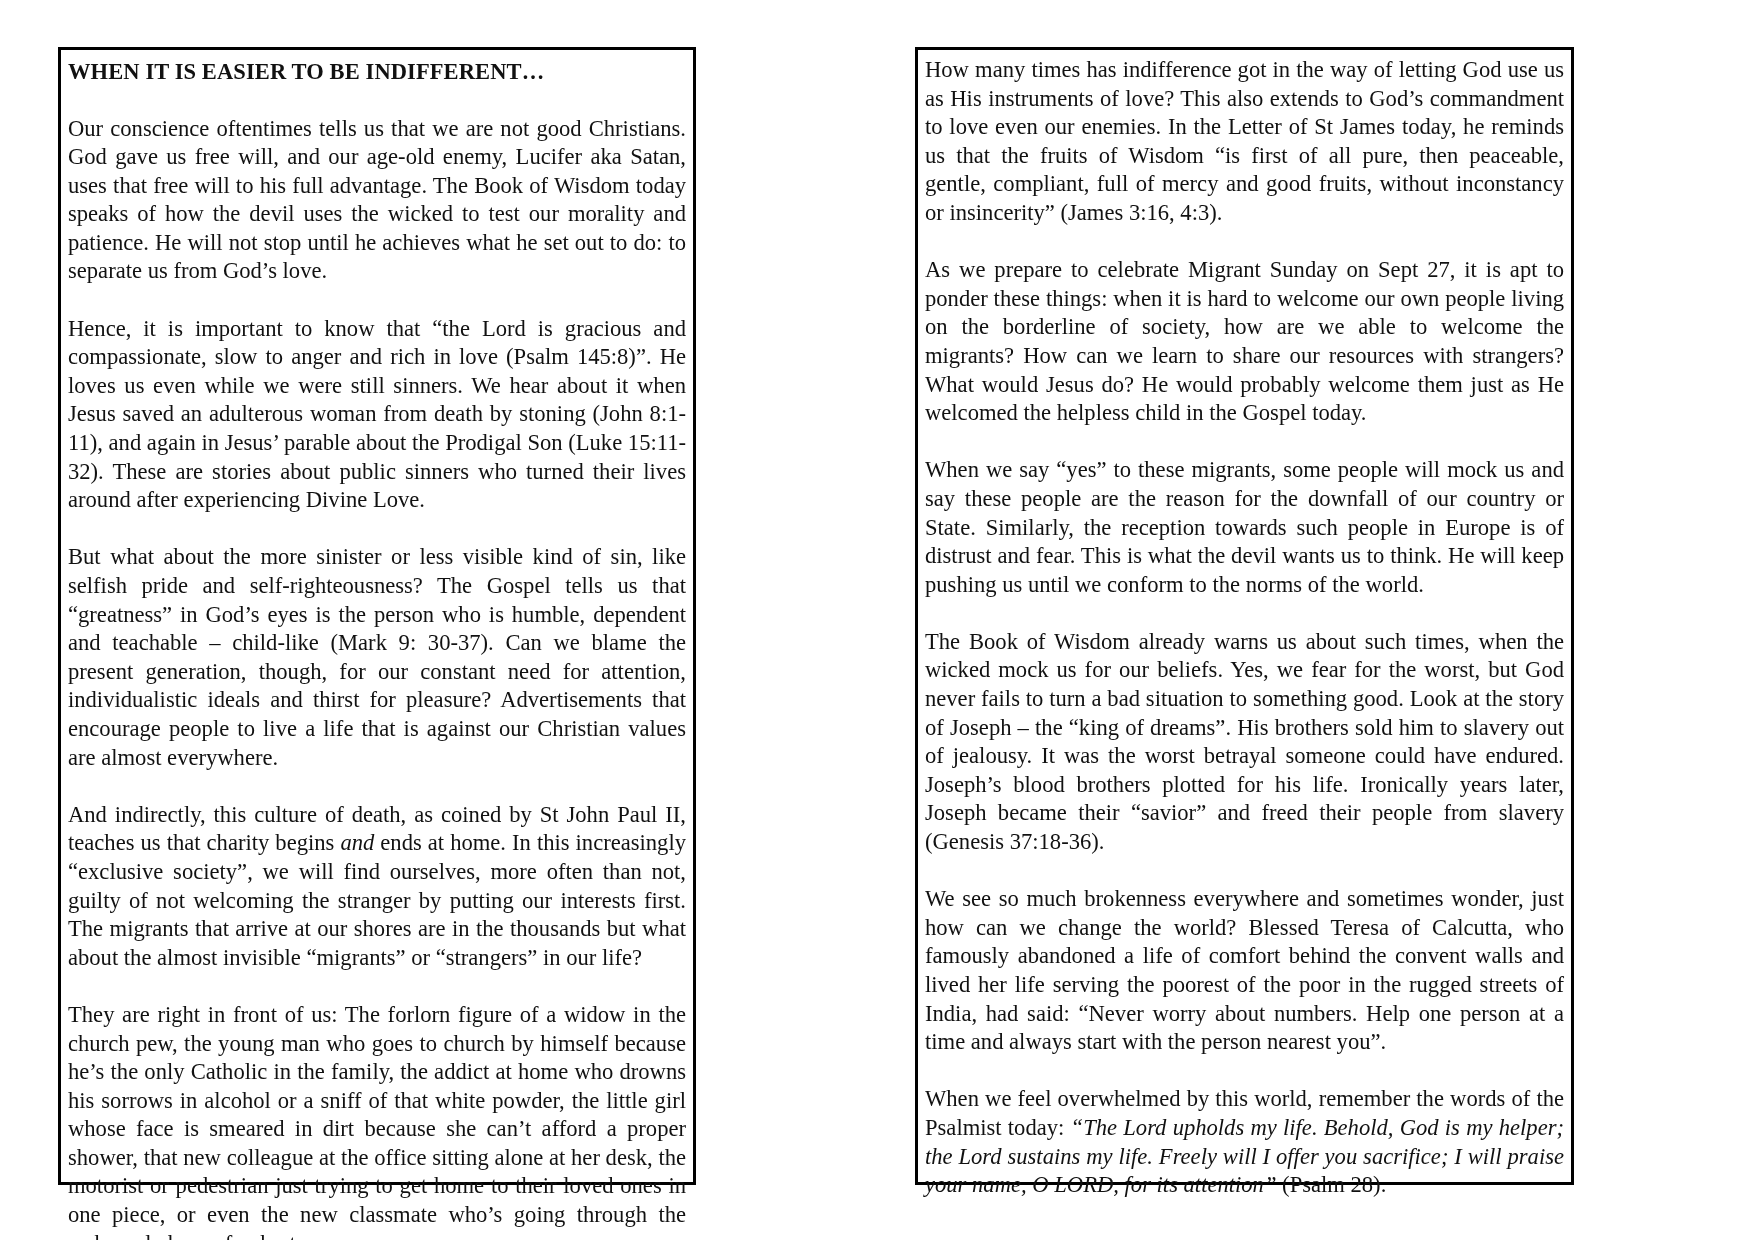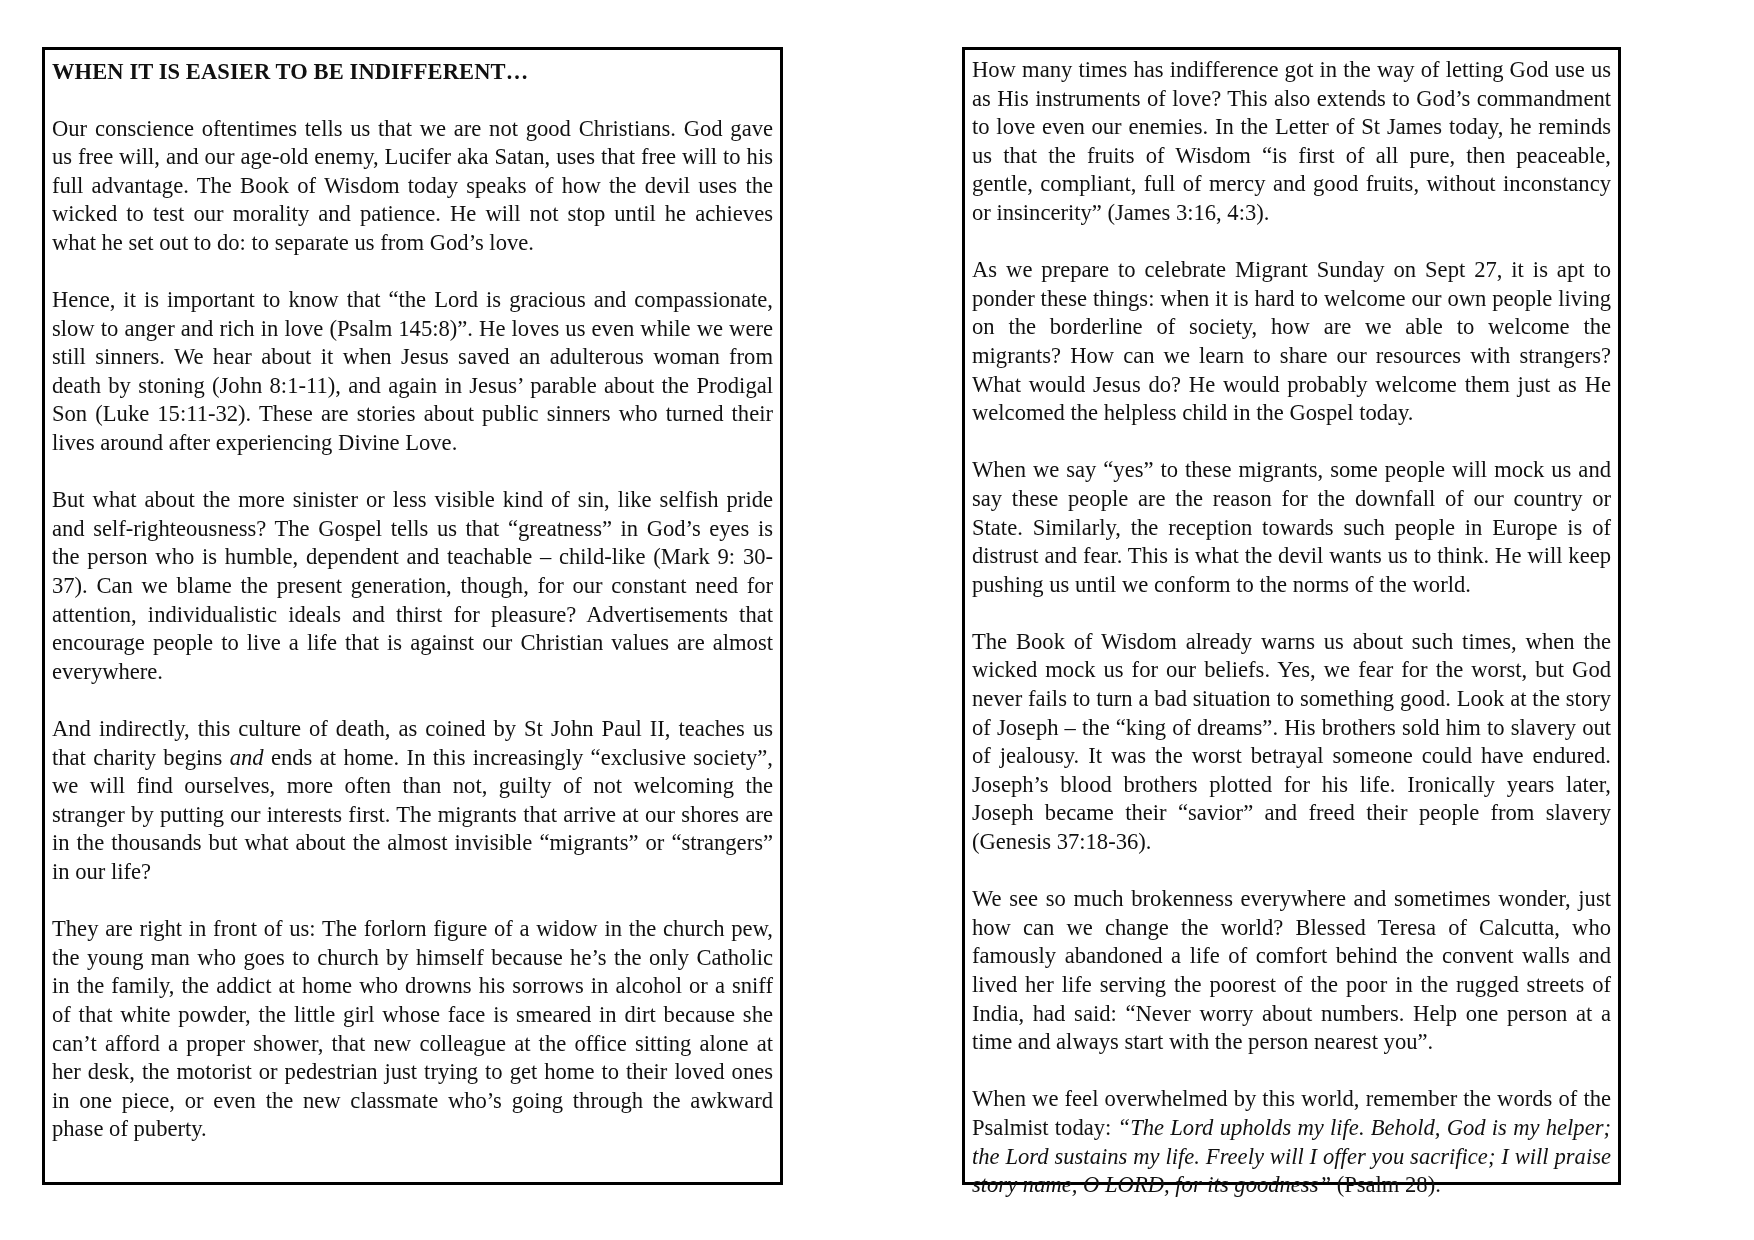--- a/index.html
+++ b/index.html
@@ -17,22 +17,22 @@
   }
   .panel {
     position: absolute;
     top: 47px;
     height: 1138px;
     border: 3px solid #000000;
     box-sizing: border-box;
     background: #ffffff;
     padding: 6px 7px 0 7px;
   }
-  #panel-left { left: 42px; width: 741px; }
-  #panel-right { left: 915px; width: 659px; margin-left: 47px; }
+  #panel-left { left: 58px; width: 638px; }
+  #panel-right { left: 915px; width: 659px; }
 
   .heading {
     font-weight: bold;
     font-size: 22.5px;
     line-height: 28.5px;
     margin: 2px 0 28px 0;
     letter-spacing: 0.1px;
   }
   .para {
     font-size: 22.6px;
@@ -86,15 +86,15 @@
 
   <p class="para">
     <span>The Book of Wisdom already warns us about such times, when the wicked mock us for our beliefs. Yes, we fear for the worst, but God never fails to turn a bad situation to something good. Look at the story of Joseph – the “king of dreams”. His brothers sold him to slavery out of jealousy. It was the worst betrayal someone could have endured. Joseph’s blood brothers plotted for his life. Ironically years later, Joseph became their “savior” and freed their people from slavery (Genesis 37:18-36).</span>
   </p>
 
   <p class="para">
     <span>We see so much brokenness everywhere and sometimes wonder, just how can we change the world? Blessed Teresa of Calcutta, who famously aban­doned a life of comfort behind the convent walls and lived her life serving the poorest of the poor in the rugged streets of India, had said: “Never worry about numbers. Help one person at a time and always start with the person nearest you”.</span>
   </p>
 
   <p class="para">
-    <span>When we feel overwhelmed by this world, remember the words of the Psalmist today: </span><em>“The Lord upholds my life. Behold, God is my helper; the Lord sus­tains my life. Freely will I offer you sacrifice; I will praise story name, O LORD, for its goodness”</em><span> (Psalm 28).</span>
+    <span>When we feel overwhelmed by this world, remember the words of the Psalmist today: </span><em>“The Lord upholds my life. Behold, God is my helper; the Lord sus­tains my life. Freely will I offer you sacrifice; I will praise your name, O LORD, for its attention”</em><span> (Psalm 28).</span>
   </p>
 </div>
 
 </body></html>

